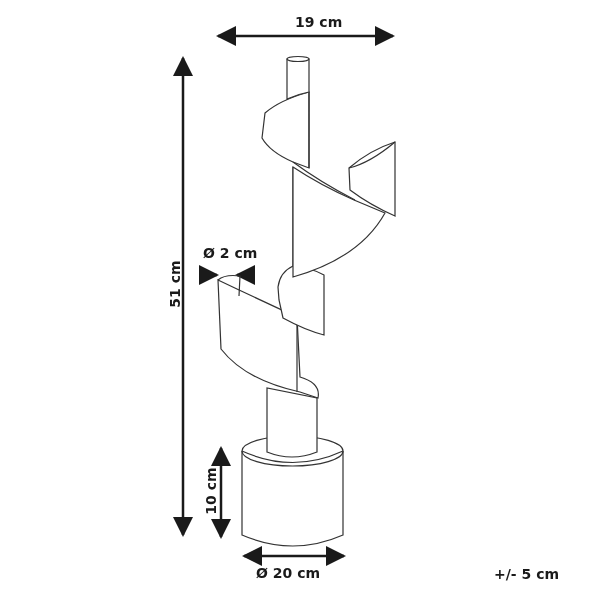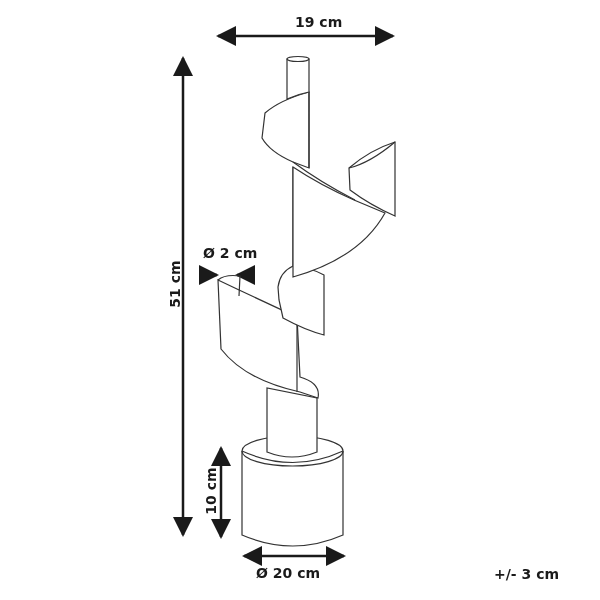--- a/index.html
+++ b/index.html
@@ -81,14 +81,14 @@
         <ellipse cx="298" cy="59" rx="11" ry="2.5"></ellipse>
       </g>
     </g>
   </svg>
 
   <div class="label" style="left:275px; top:14px;margin-left:20px;">19 cm</div>
   <div class="label rot" style="left:150px; top:276px; width:50px; text-align:center;">51 cm</div>
   <div class="label" style="left:203px; top:245px;">Ø 2 cm</div>
   <div class="label rot" style="left:186px; top:483px; width:50px; text-align:center;">10 cm</div>
   <div class="label" style="left:256px; top:565px;">Ø 20 cm</div>
-  <div class="label" style="left:494px; top:566px;">+/- 3 cm</div>
+  <div class="label" style="left:494px; top:566px;">+/- 5 cm</div>
 </div>
 
 </body></html>

